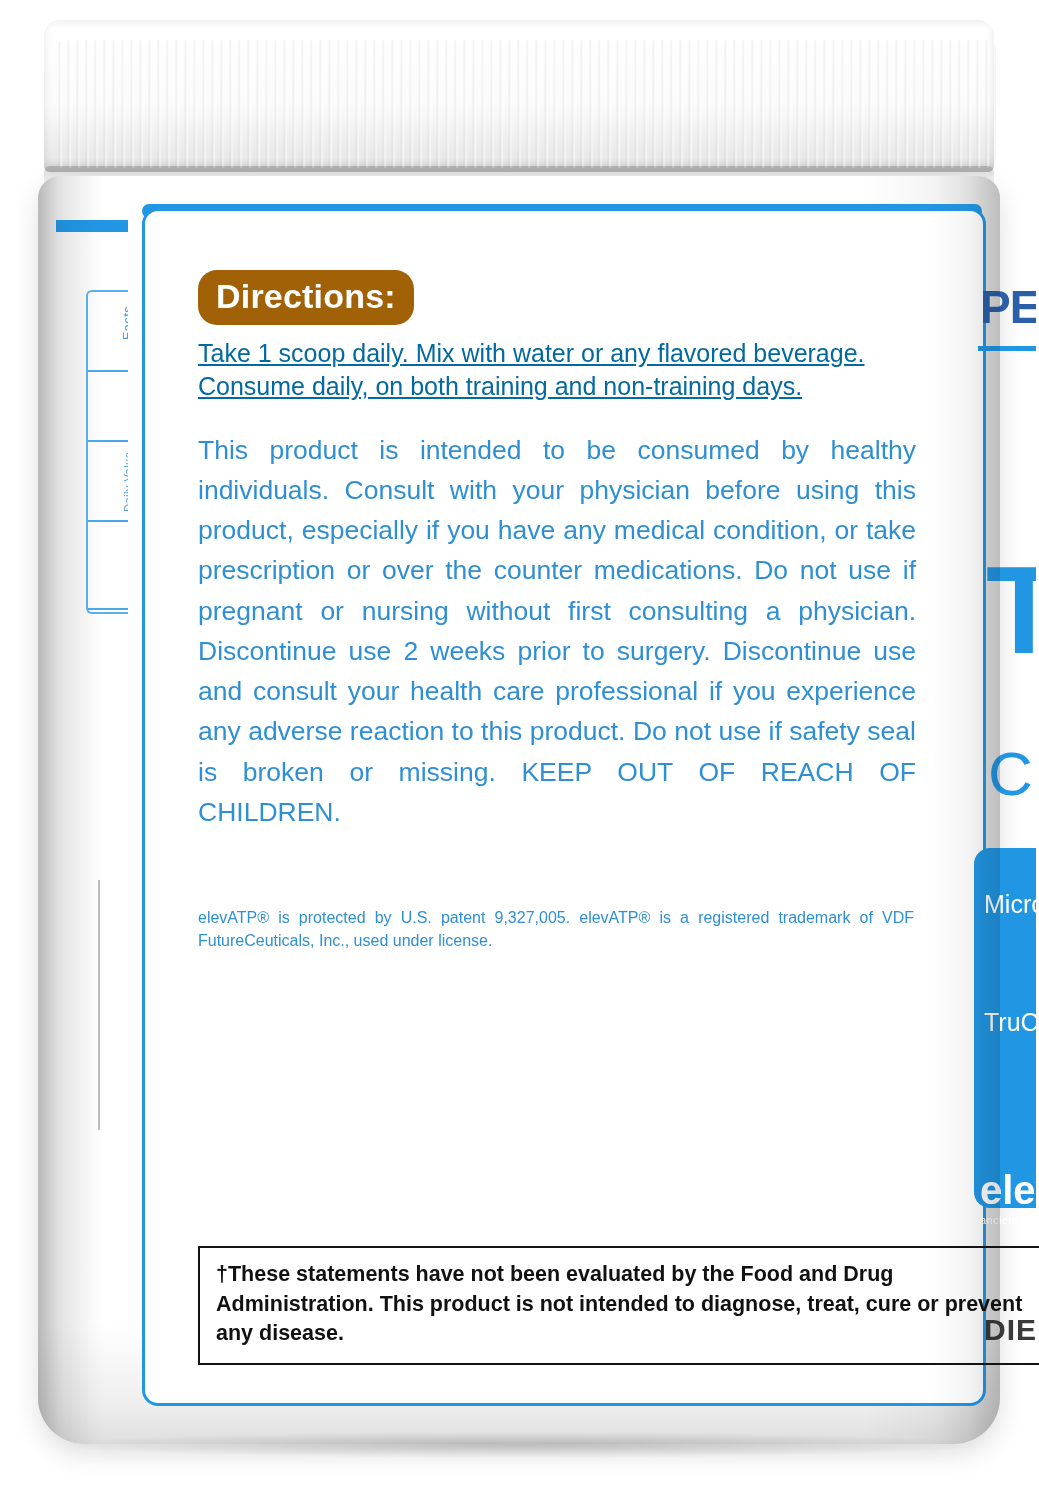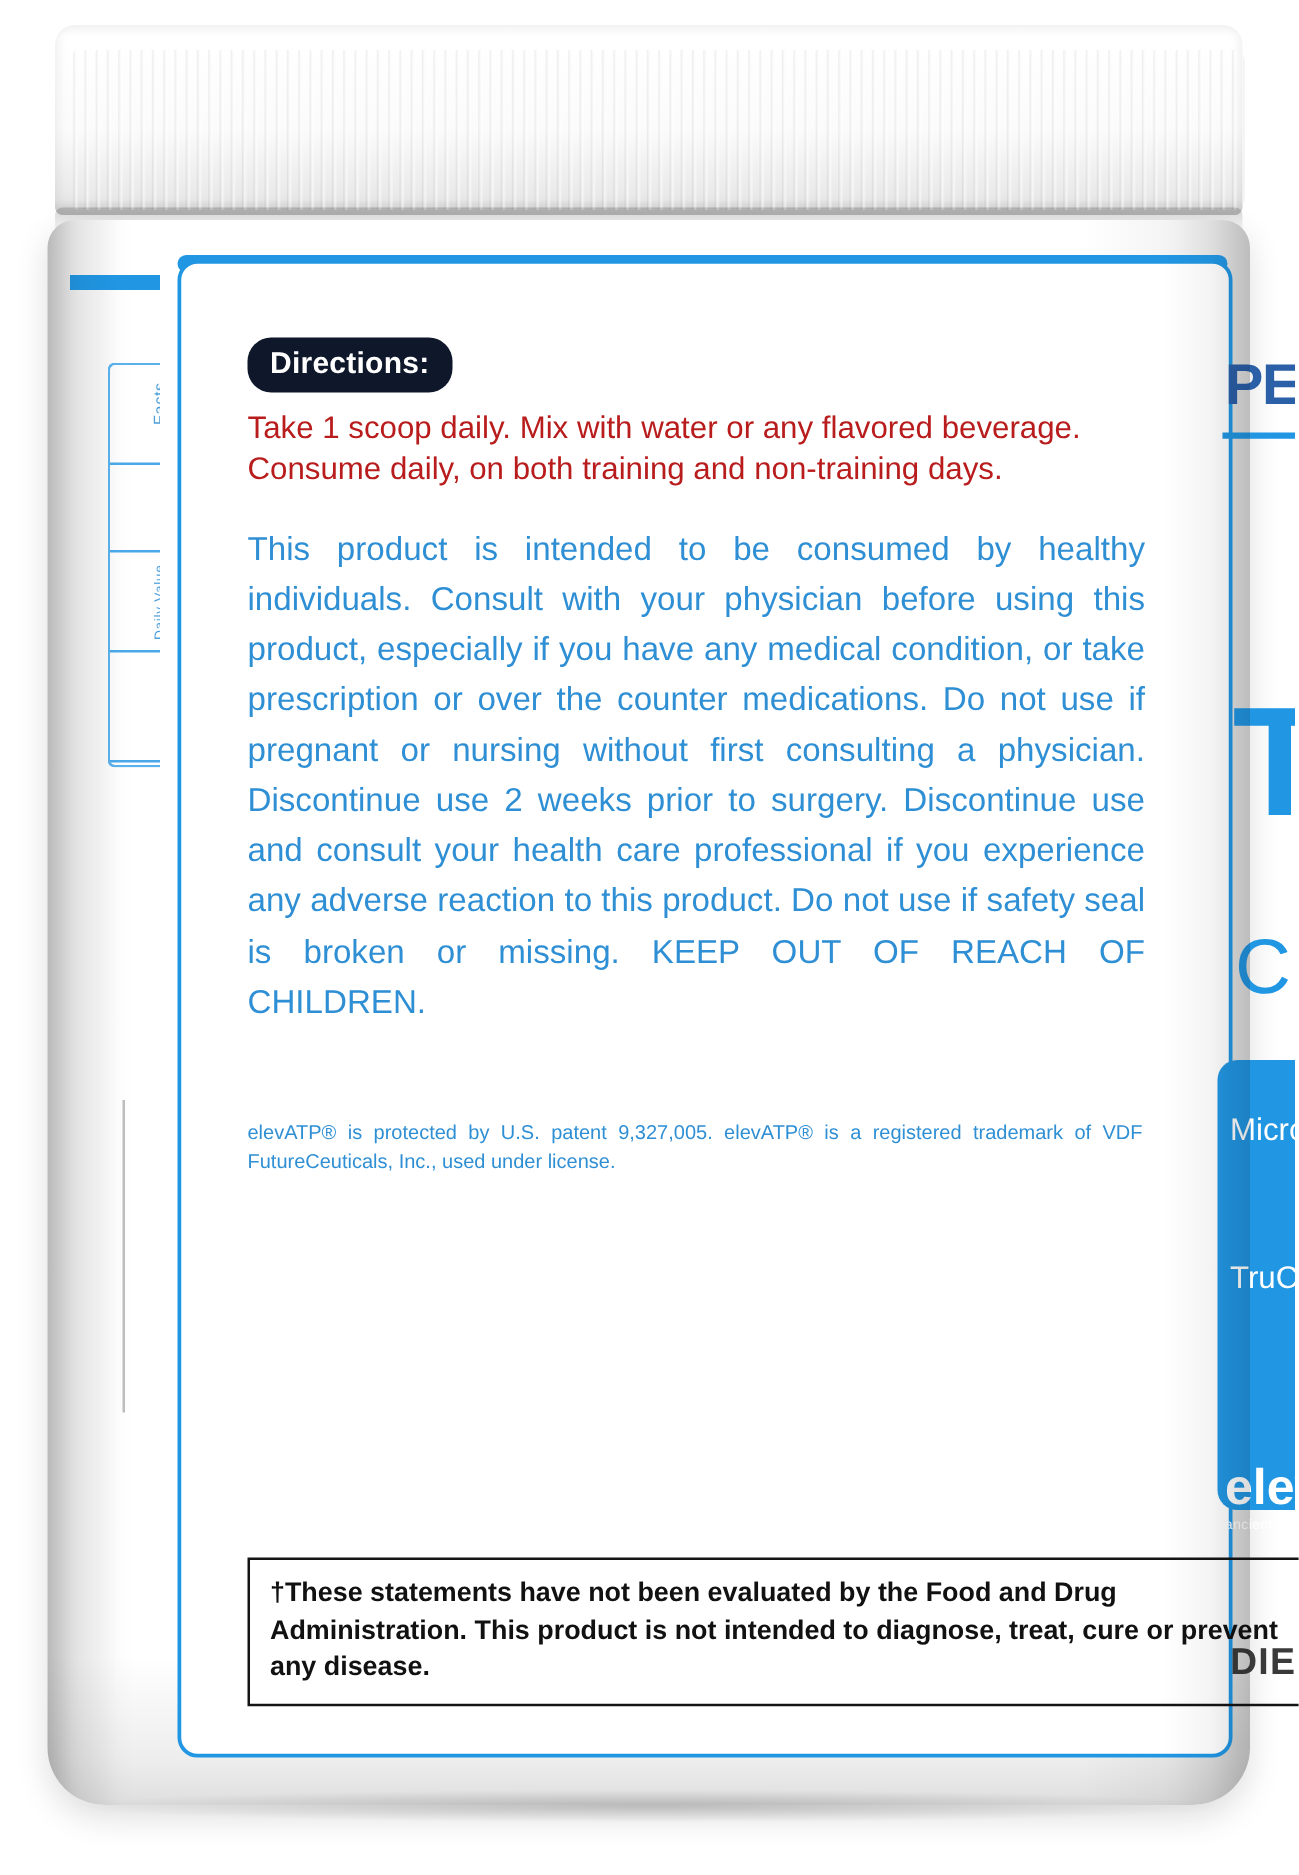--- a/index.html
+++ b/index.html
@@ -178,34 +178,35 @@
   
   .content {
     position: absolute;
     left: 160px;
     top: 262px;
     width: 718px;
   }
 
   .pill {
     display: inline-block;
-    background: #0f172a;
+    background: #a16207;
     color: #ffffff;
-    font-size: 24px;
+    font-size: 34px;
     font-weight: 700;
     padding: 7px 18px 9px 18px;
     border-radius: 19px;
     letter-spacing: 0.2px;
   }
 
   .para {
-    color: #b91c1c;
+    color: #0369a1;
     font-size: 25px;
     line-height: 1.33;
     margin: 12px 0 0 0;
+    text-decoration: underline;
   }
 
   .warn-block {
     margin-top: 26px;
   }
   .warn-text {
     color: #2f8fd4;
     font-size: 26.5px;
     line-height: 1.52;
     text-align: justify;

